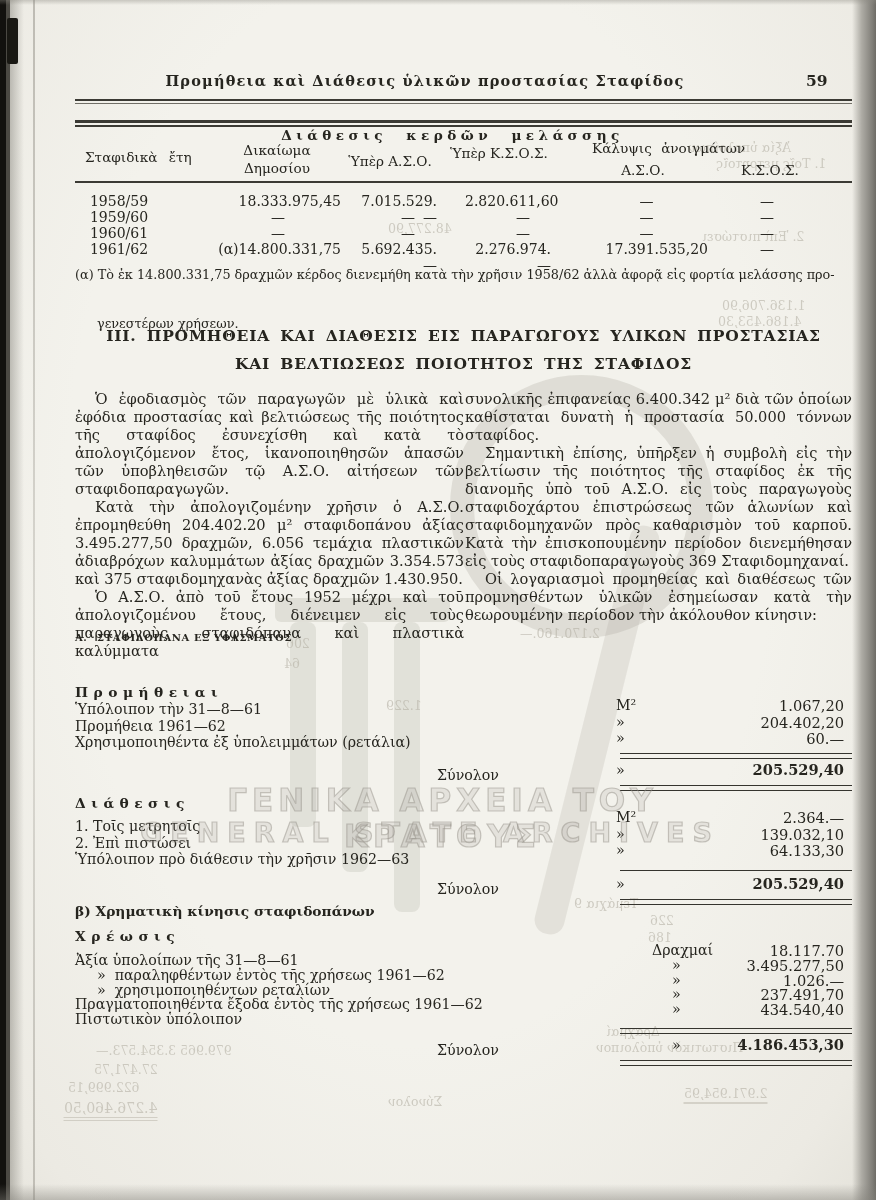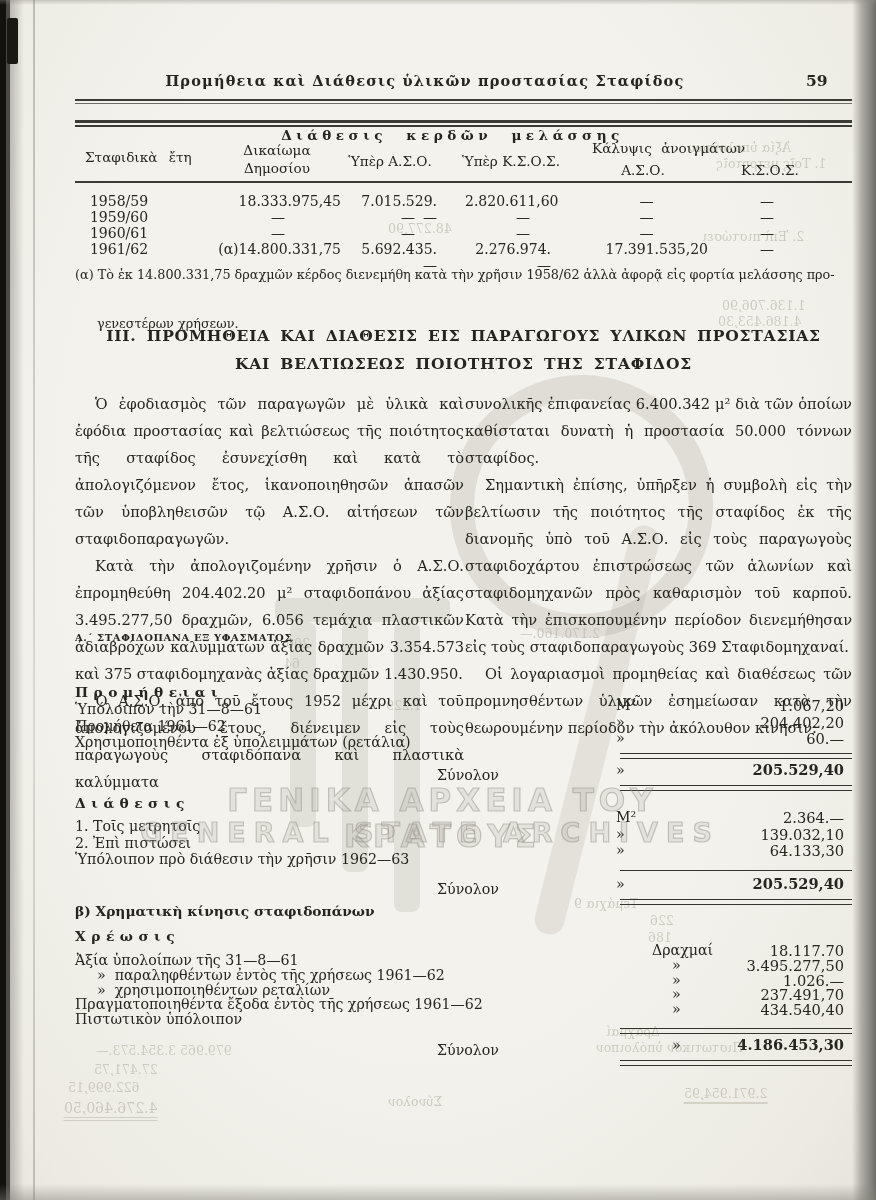--- a/index.html
+++ b/index.html
@@ -48,40 +48,40 @@
   .tbl-top1{top:120px;height:3px;}
   .tbl-top2{top:125px;height:1.5px;}
   .head-rule{top:181px;height:1.7px;}
 
   
   .thead{position:absolute;font-size:13.6px;z-index:2;}
   .span-head{top:127px;left:280px;width:345px;text-align:center;letter-spacing:4.5px;word-spacing:10px;font-weight:600;}
   .h-year{top:149px;left:85px;word-spacing:7px;}
   .h-dik{top:141px;left:212px;width:130px;text-align:center;line-height:18px;}
   .h-aso{top:153px;left:340px;width:100px;text-align:center;}
-  .h-ksos{top:153px;left:450px;width:110px;text-align:right;}
+  .h-ksos{top:145px;left:450px;width:110px;text-align:left;}
   .h-kal{top:140px;left:592px;width:230px;word-spacing:5px;}
   .h-kal-aso{top:162px;left:600px;width:86px;text-align:center;}
   .h-kal-ksos{top:162px;left:710px;width:120px;text-align:center;}
   .trows{position:absolute;top:193px;left:75px;width:760px;z-index:2;font-size:14px;}
   .trow{display:grid;grid-template-columns:130px 146px 114px 116px 131px 110px;height:16px;line-height:16px;}
   .c-year{text-align:center;padding-right:42px;}
   .num{text-align:right;}
   .c2{padding-right:10px;}.c3{padding-right:28px;}.c4{padding-right:30px;}.c5{padding-right:4px;}
   .dash{text-align:center;padding-right:0;}
   .c6{text-align:center;}
 
   .footnote{position:absolute;top:266px;left:75px;width:777px;font-size:12.8px;line-height:17.5px;padding-left:22px;text-indent:-22px;z-index:2;}
   .fn-l2{display:block;text-indent:0;margin-top:31px;}
 
   
   .s3h{position:absolute;left:75px;width:777px;text-align:center;font-weight:bold;font-size:15.5px;letter-spacing:.8px;word-spacing:4px;z-index:2;}
   .s3h1{top:326px;}
   .s3h2{top:354px;}
-  .col{position:absolute;top:390px;font-size:14.6px;line-height:27px;text-align:justify;z-index:2;}
+  .col{position:absolute;top:390px;font-size:14.6px;line-height:18px;text-align:justify;z-index:2;}
   .col-l{left:75px;width:389px;}
   .col-r{left:465px;width:387px;}
   .col p{margin:0;text-indent:20px;}
   .col p.noind{text-indent:0;}
 
   
   .hA{position:absolute;left:75px;font-weight:bold;z-index:2;}
   .hA1{top:632px;font-size:10px;letter-spacing:.6px;}
   .hA2{top:658px;font-size:13.8px;}
   .hSp{letter-spacing:5.5px;font-size:13.8px;}

